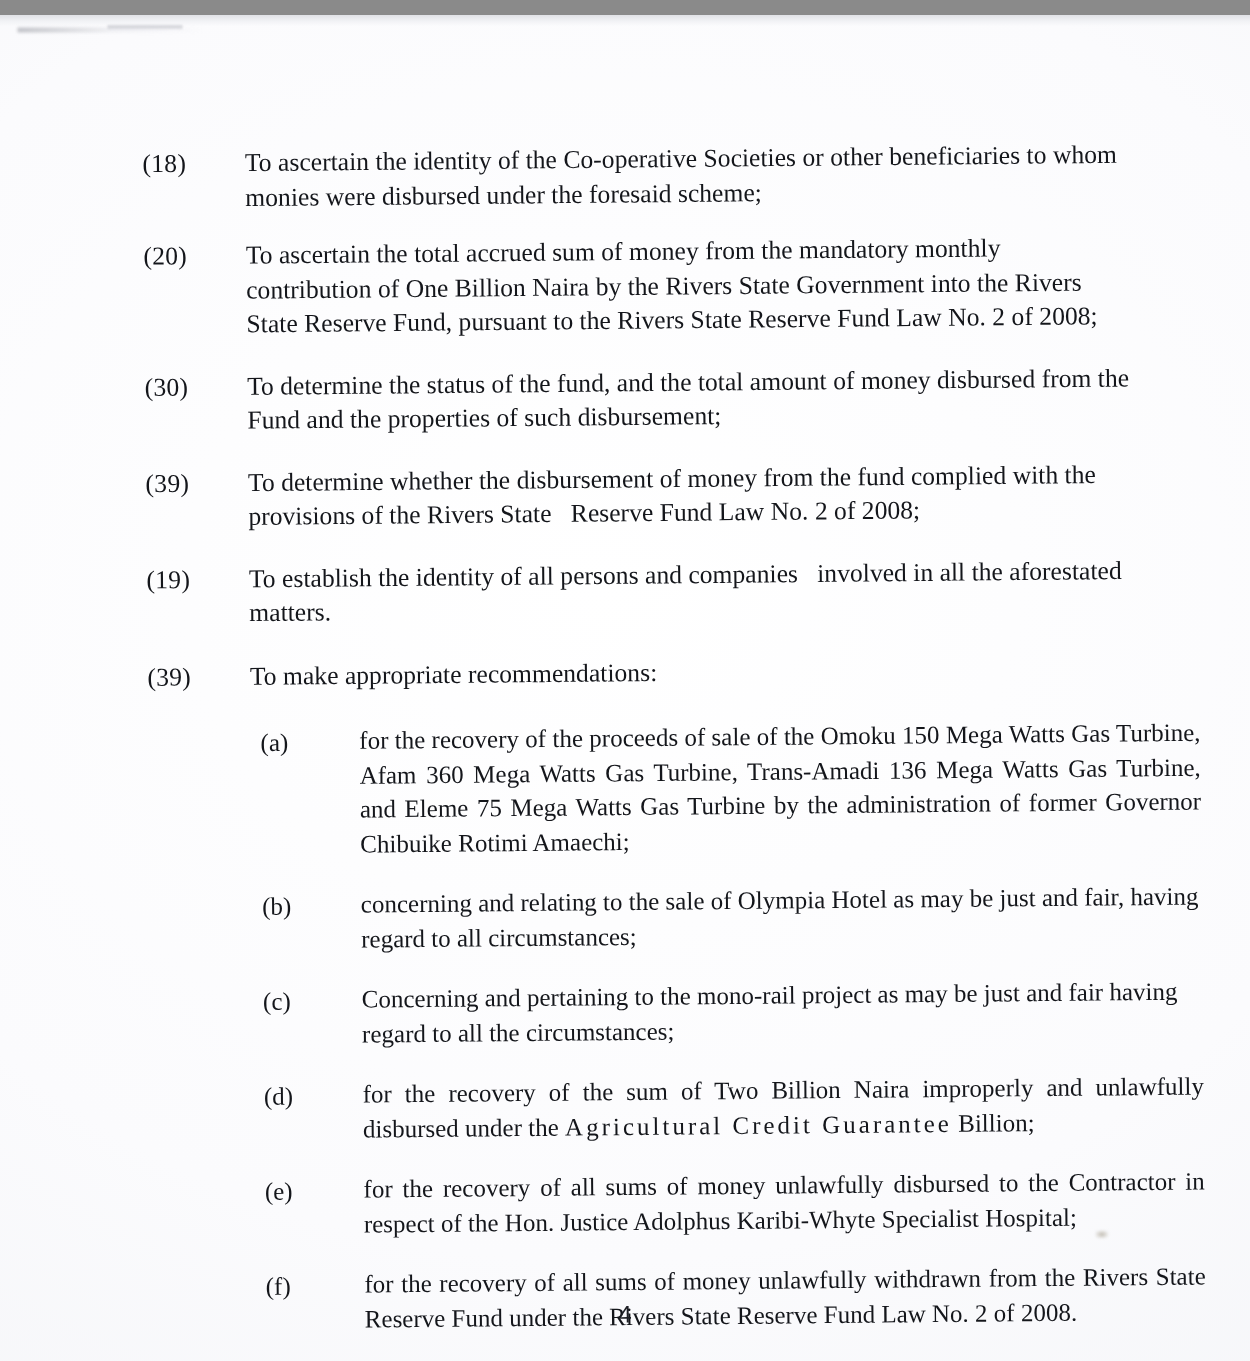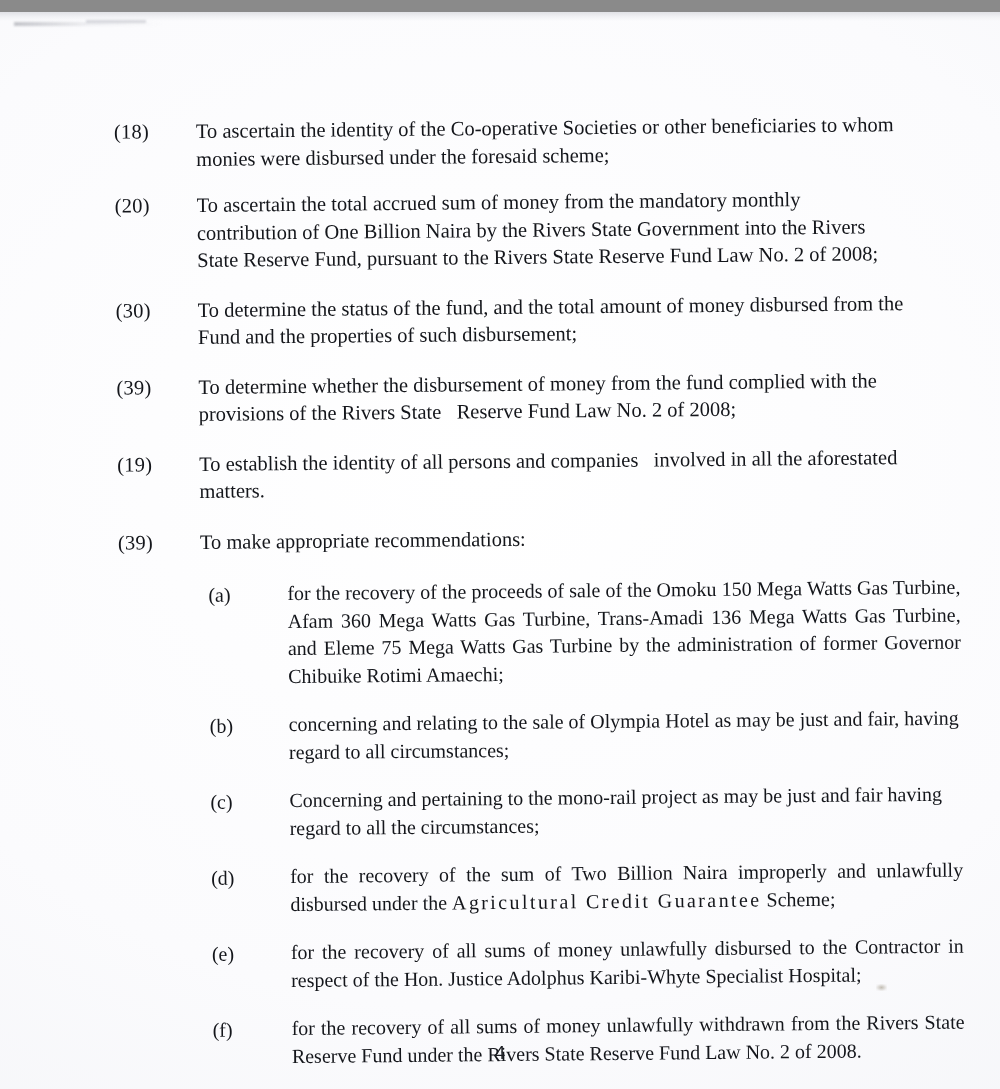--- a/index.html
+++ b/index.html
@@ -183,21 +183,21 @@
       <div class="sub-text ragged">concerning and relating to the sale of Olympia Hotel as may be just and fair, having regard to all circumstances;</div>
     </div>
 
     <div class="sub-item" style="margin-top:21px;">
       <span class="sub-num">(c)</span>
       <div class="sub-text ragged">Concerning and pertaining to the mono-rail project as may be just and fair having regard to all the circumstances;</div>
     </div>
 
     <div class="sub-item" style="margin-top:21px;">
       <span class="sub-num">(d)</span>
-      <div class="sub-text"><span>for the recovery of the sum of Two Billion Naira improperly and unlawfully disbursed under the </span><span class="spaced">Agricultural Credit Guarantee</span><span> Scheme;</span></div>
+      <div class="sub-text"><span>for the recovery of the sum of Two Billion Naira improperly and unlawfully disbursed under the </span><span class="spaced">Agricultural Credit Guarantee</span><span> Billion;</span></div>
     </div>
 
     <div class="sub-item" style="margin-top:21px;">
       <span class="sub-num">(e)</span>
       <div class="sub-text">for the recovery of all sums of money unlawfully disbursed to the Contractor in respect of the Hon. Justice Adolphus Karibi-Whyte Specialist Hospital;</div>
     </div>
 
     <div class="sub-item" style="margin-top:21px;">
       <span class="sub-num">(f)</span>
       <div class="sub-text">for the recovery of all sums of money unlawfully withdrawn from the Rivers State Reserve Fund under the Rivers State Reserve Fund Law No. 2 of 2008.</div>

